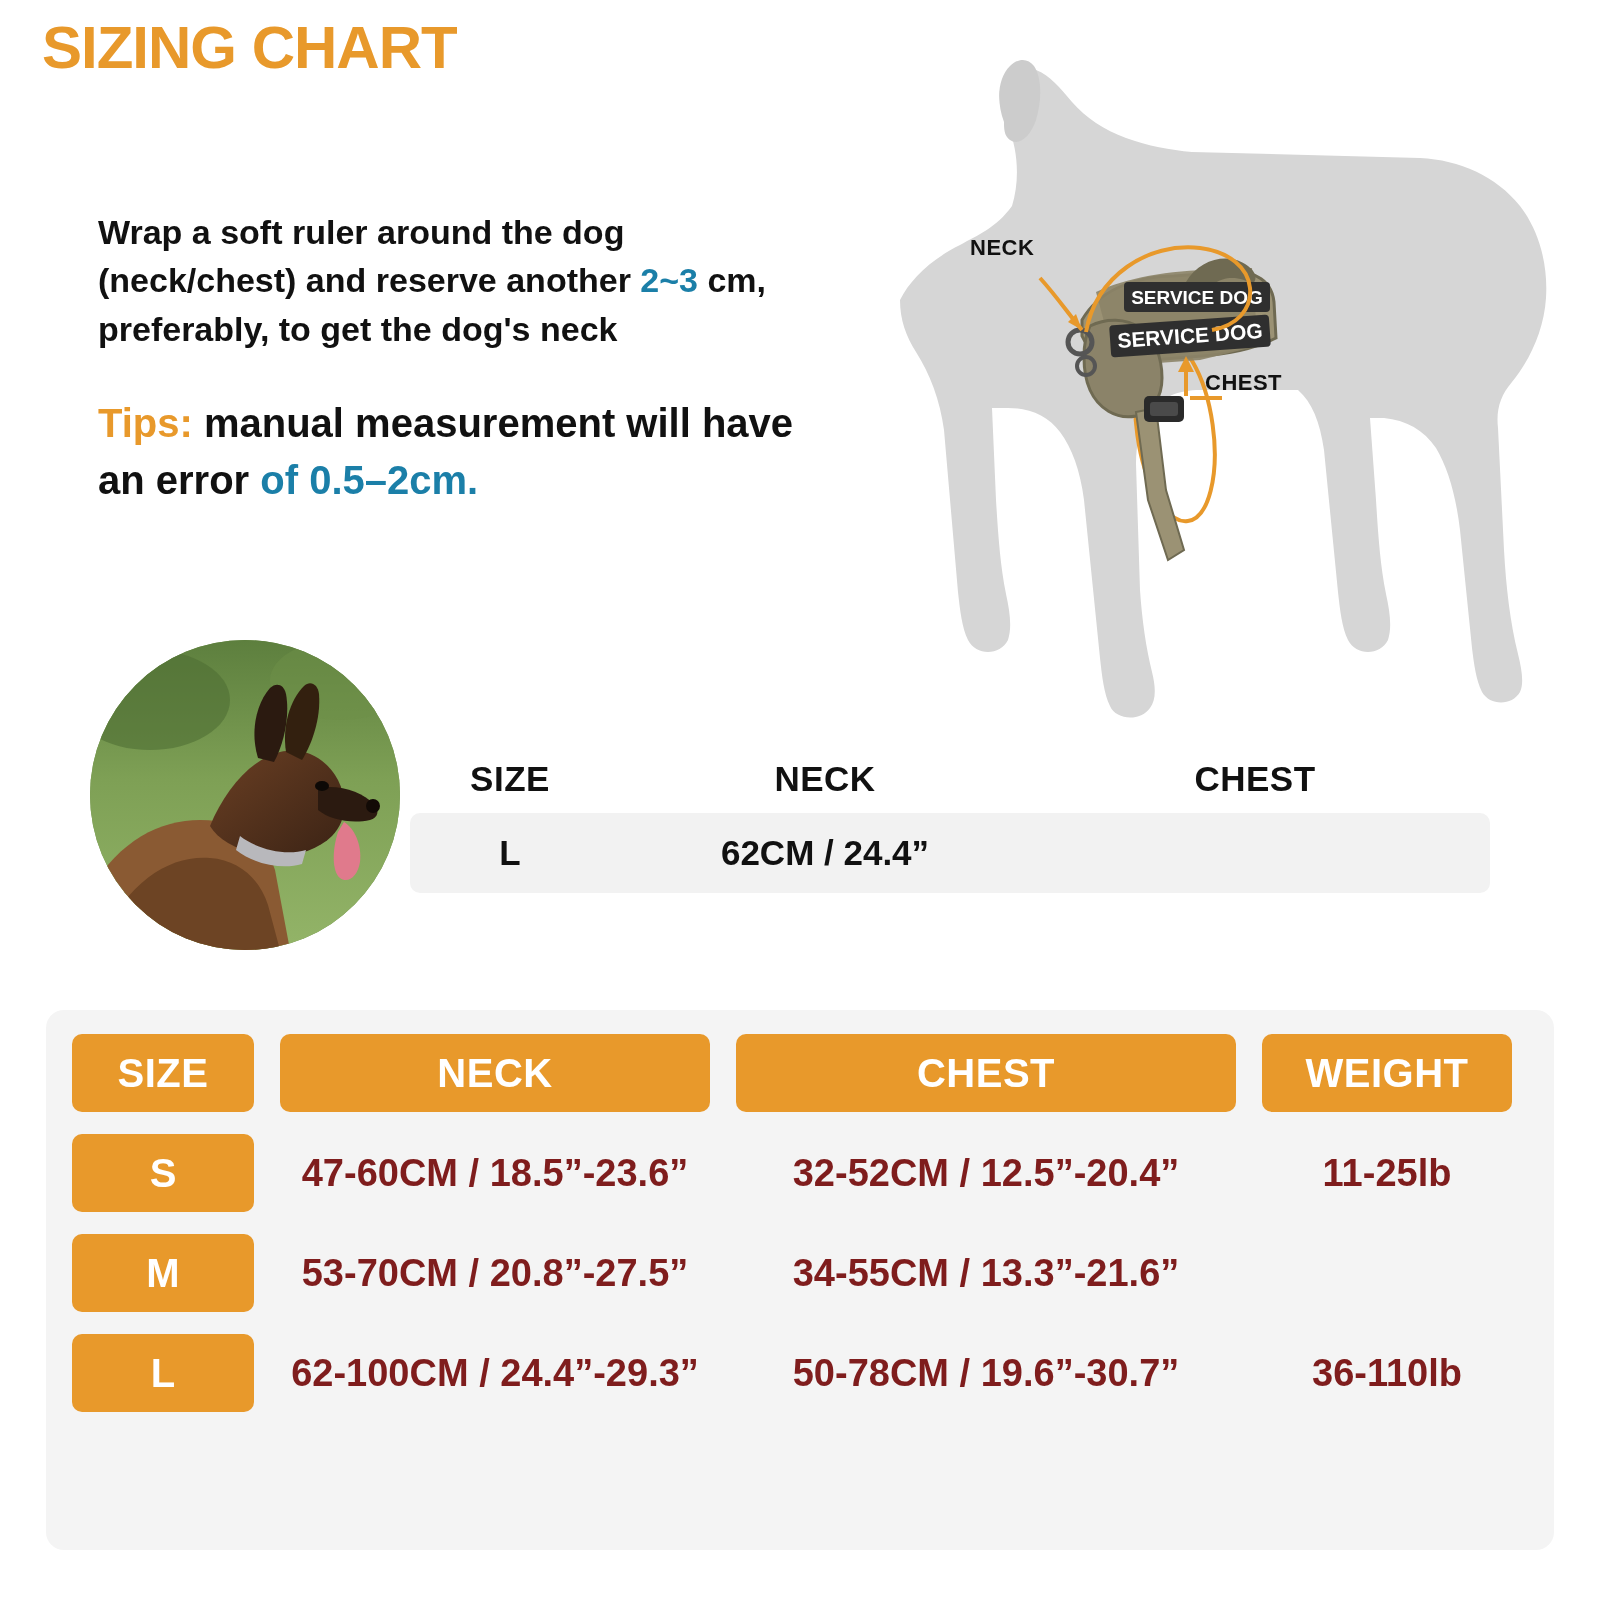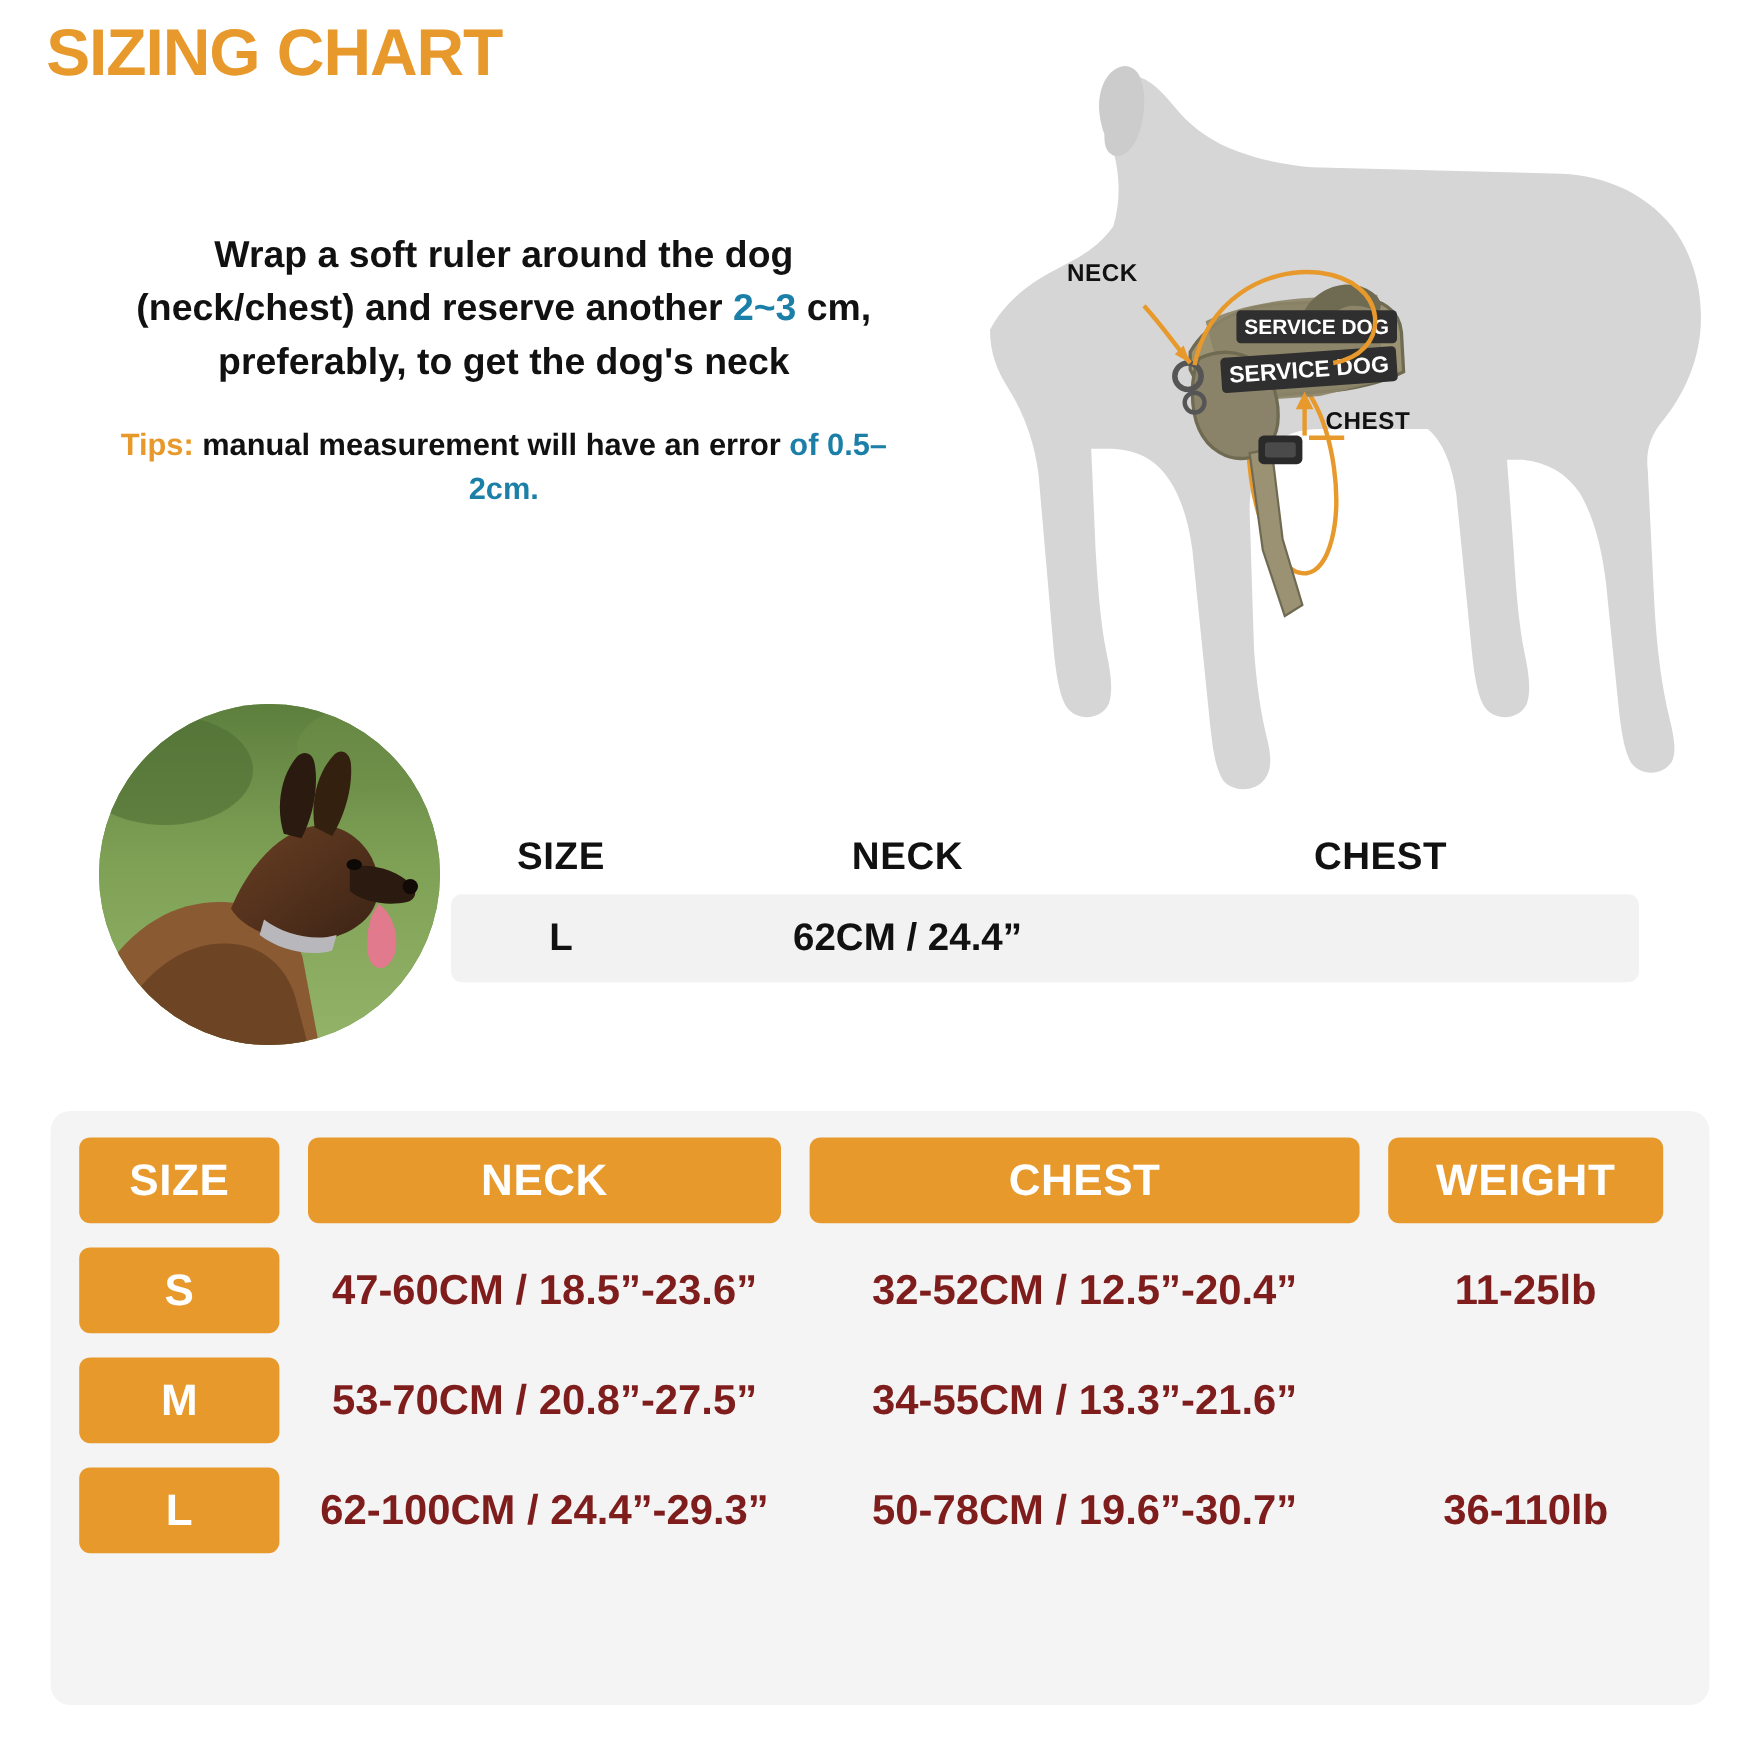--- a/index.html
+++ b/index.html
@@ -39,30 +39,28 @@
     color: #e8992b;
     margin: 0 0 8px 0;
     line-height: 1.25;
   }
   .mm-body {
     font-size: 34px;
     font-weight: bold;
     color: #111111;
     line-height: 1.42;
     margin: 0;
-    text-align: center;
   }
   .mm-body .hl { color: #1b7fa8; }
   .tips {
-    margin-top: 32px;
-    font-size: 28px;
+    margin-top: 42px;
+    font-size: 40px;
     font-weight: bold;
     color: #111111;
     line-height: 1.42;
-    text-align: center;
   }
   .tips .tips-label { color: #e8992b; }
   .tips .hl { color: #1b7fa8; }
 
   
   .illus {
     position: absolute;
     left: 900px;
     top: 30px;
     width: 660px;

